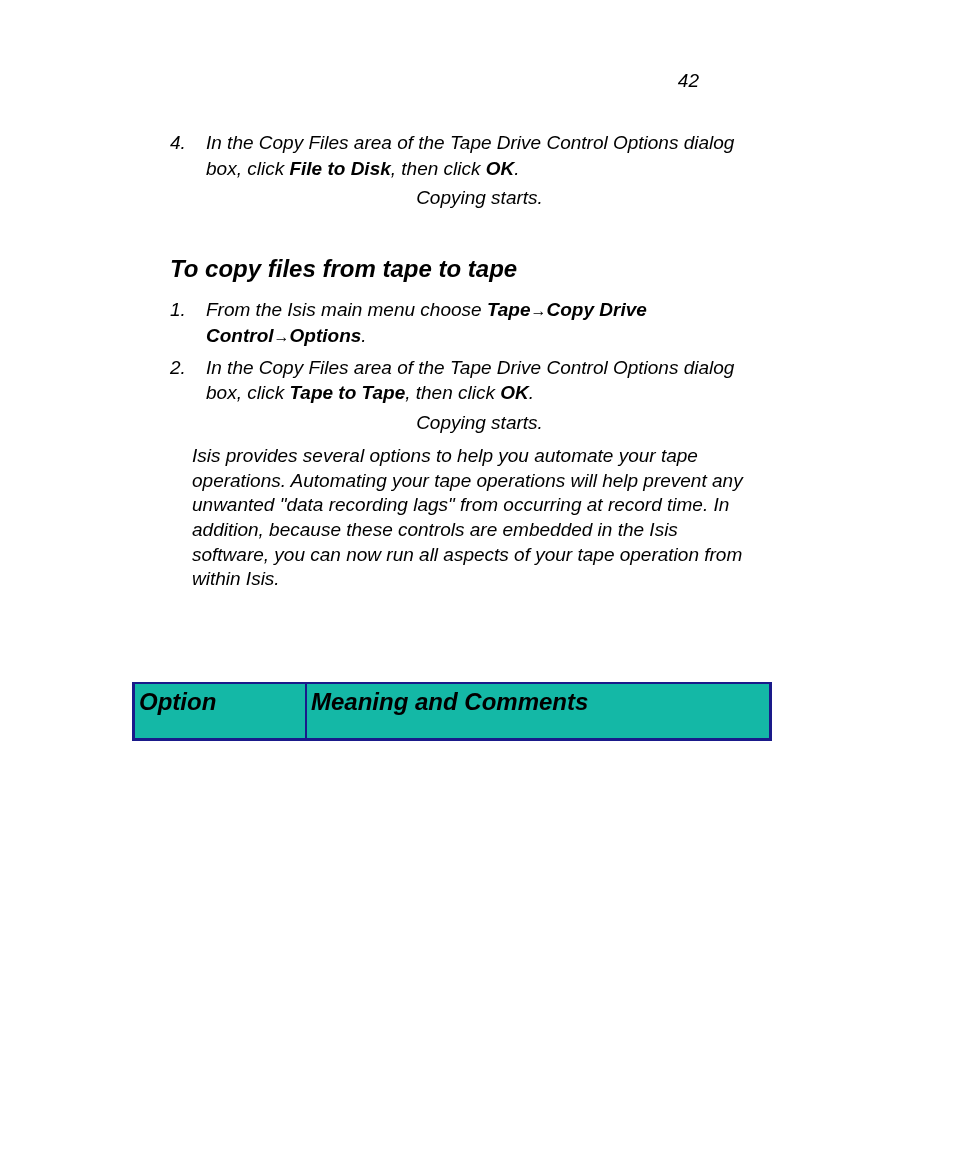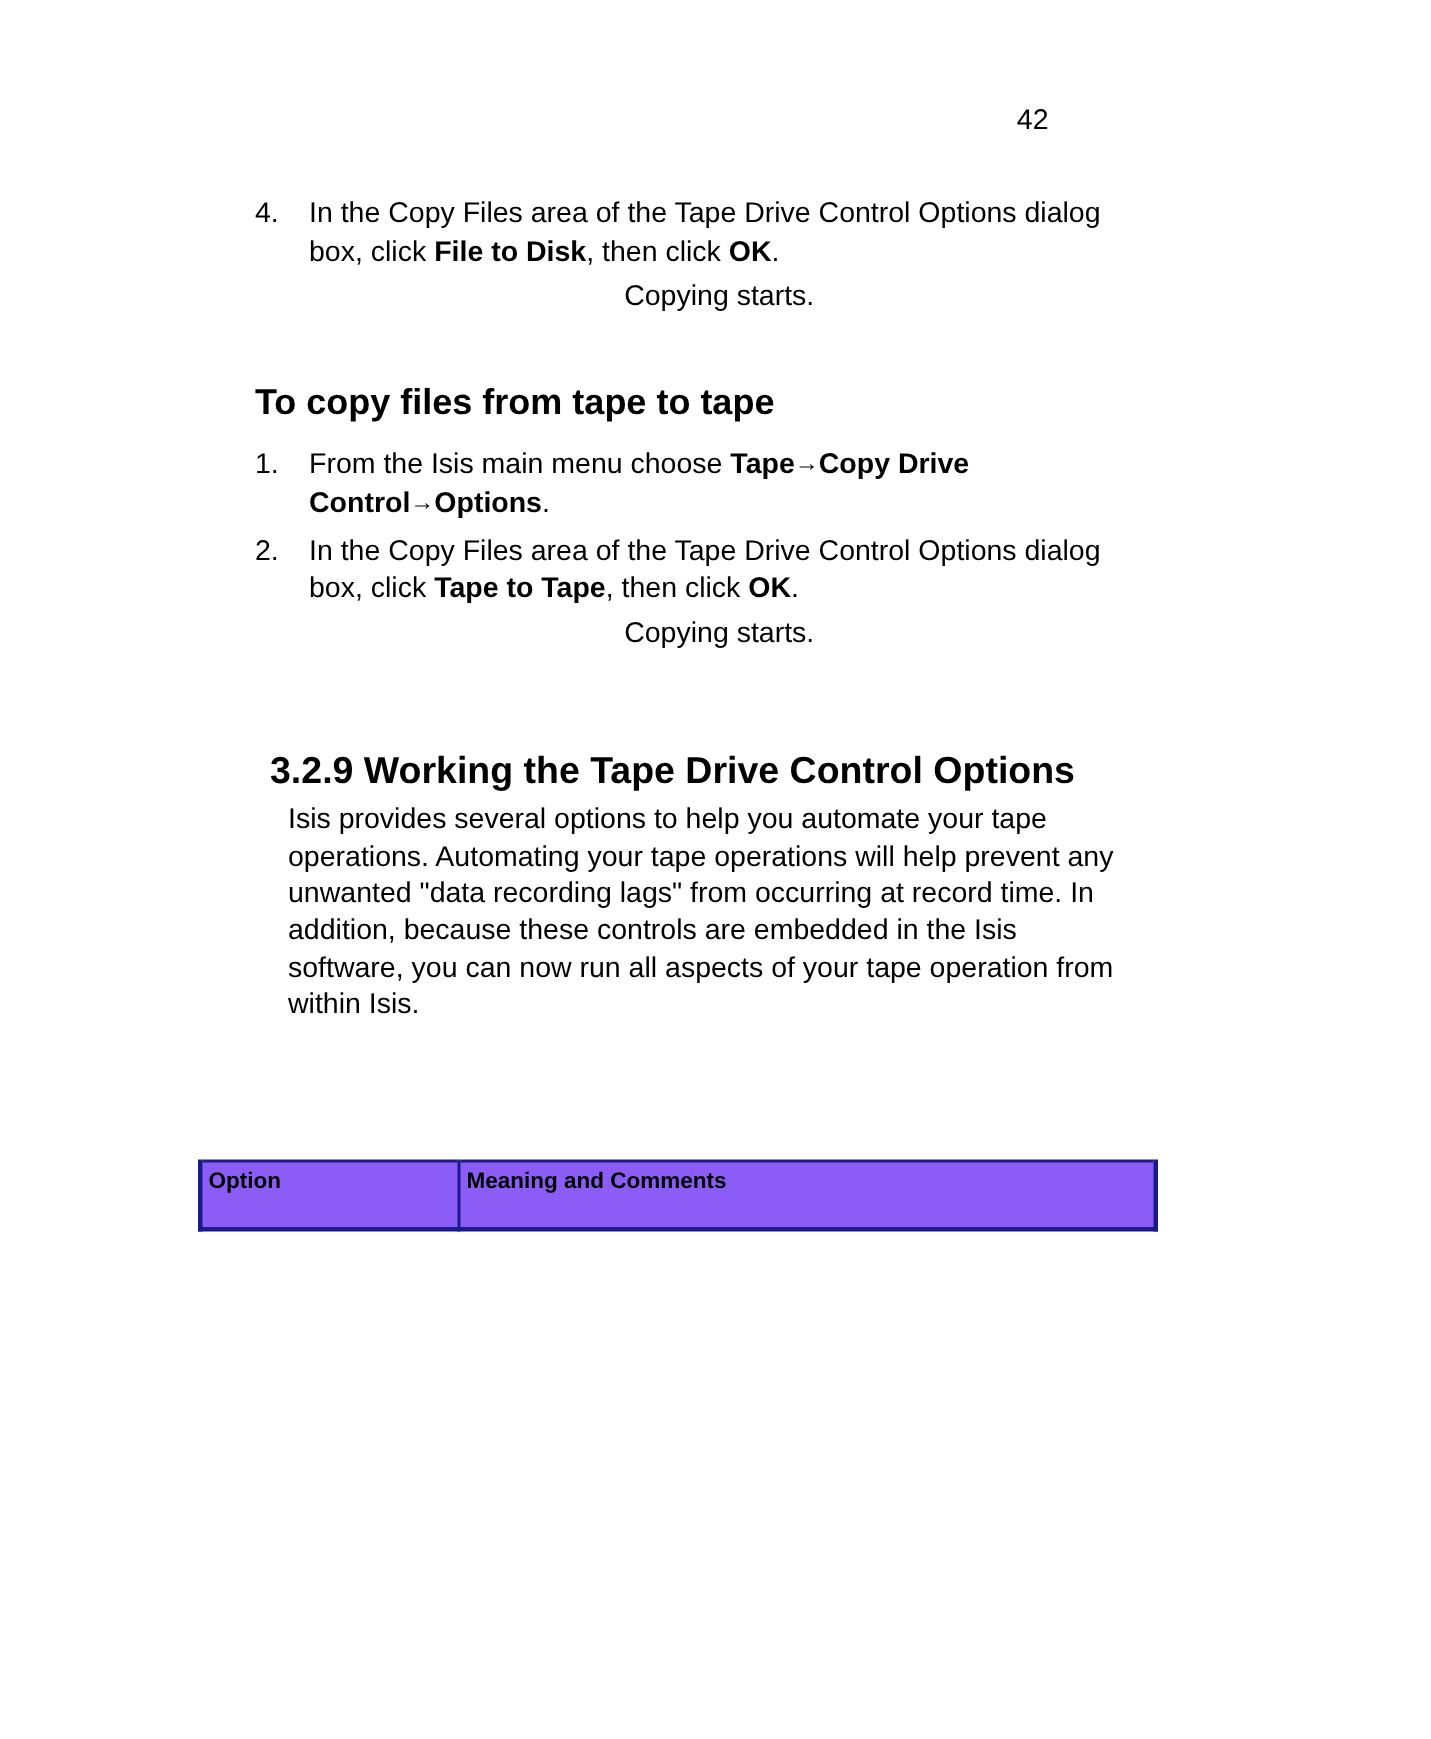--- a/index.html
+++ b/index.html
@@ -7,20 +7,21 @@
     background: #ffffff;
     margin: 0;
     padding: 0;
   }
   .page {
     width: 829px;
     min-height: 1159px;
     position: relative;
     padding: 70px 76px 0 170px;
     box-sizing: border-box;
+    font-style: italic;
   }
   .page-number {
     position: absolute;
     top: 70px;
     right: 130px;
     font-size: 19px;
     color: #000;
   }
   .content {
     margin-top: 60px;
@@ -77,23 +78,23 @@
   }
   table.opt {
     border-collapse: collapse;
     width: 640px;
     border: 2px solid #1a1a8a;
     border-left-width: 3px;
     border-right-width: 3px;
     border-bottom-width: 3px;
   }
   table.opt td {
-    background: #8b5cf6;
+    background: #14b8a6;
     font-weight: bold;
-    font-size: 15px;
+    font-size: 24px;
     padding: 4px 6px 22px 4px;
     vertical-align: top;
     color: #000;
   }
   table.opt td.col1 {
     width: 160px;
     border-right: 2px solid #1a1a8a;
   }
 </style>
 </head>
@@ -123,21 +124,20 @@
     </div>
 
     <div class="list-item">
       <span class="list-num">2.</span>
       <span class="list-body">
         <span>In the Copy Files area of the Tape Drive Control Options dialog box, click </span><span class="bold">Tape to Tape</span><span>, then click </span><span class="bold">OK</span><span>.</span>
       </span>
     </div>
     <div class="list-sub">Copying starts.</div>
 
-    <div class="section-heading">3.2.9 Working the Tape Drive Control Options</div>
     <div class="section-body">Isis provides several options to help you automate your tape operations. Automating your tape operations will help prevent any unwanted "data recording lags" from occurring at record time. In addition, because these controls are embedded in the Isis software, you can now run all aspects of your tape operation from within Isis.</div>
 
     <div class="table-wrap">
       <table class="opt">
         <tbody>
             <tr>
           <td class="col1">Option</td>
           <td>Meaning and Comments</td>
         </tr>
       </tbody>

